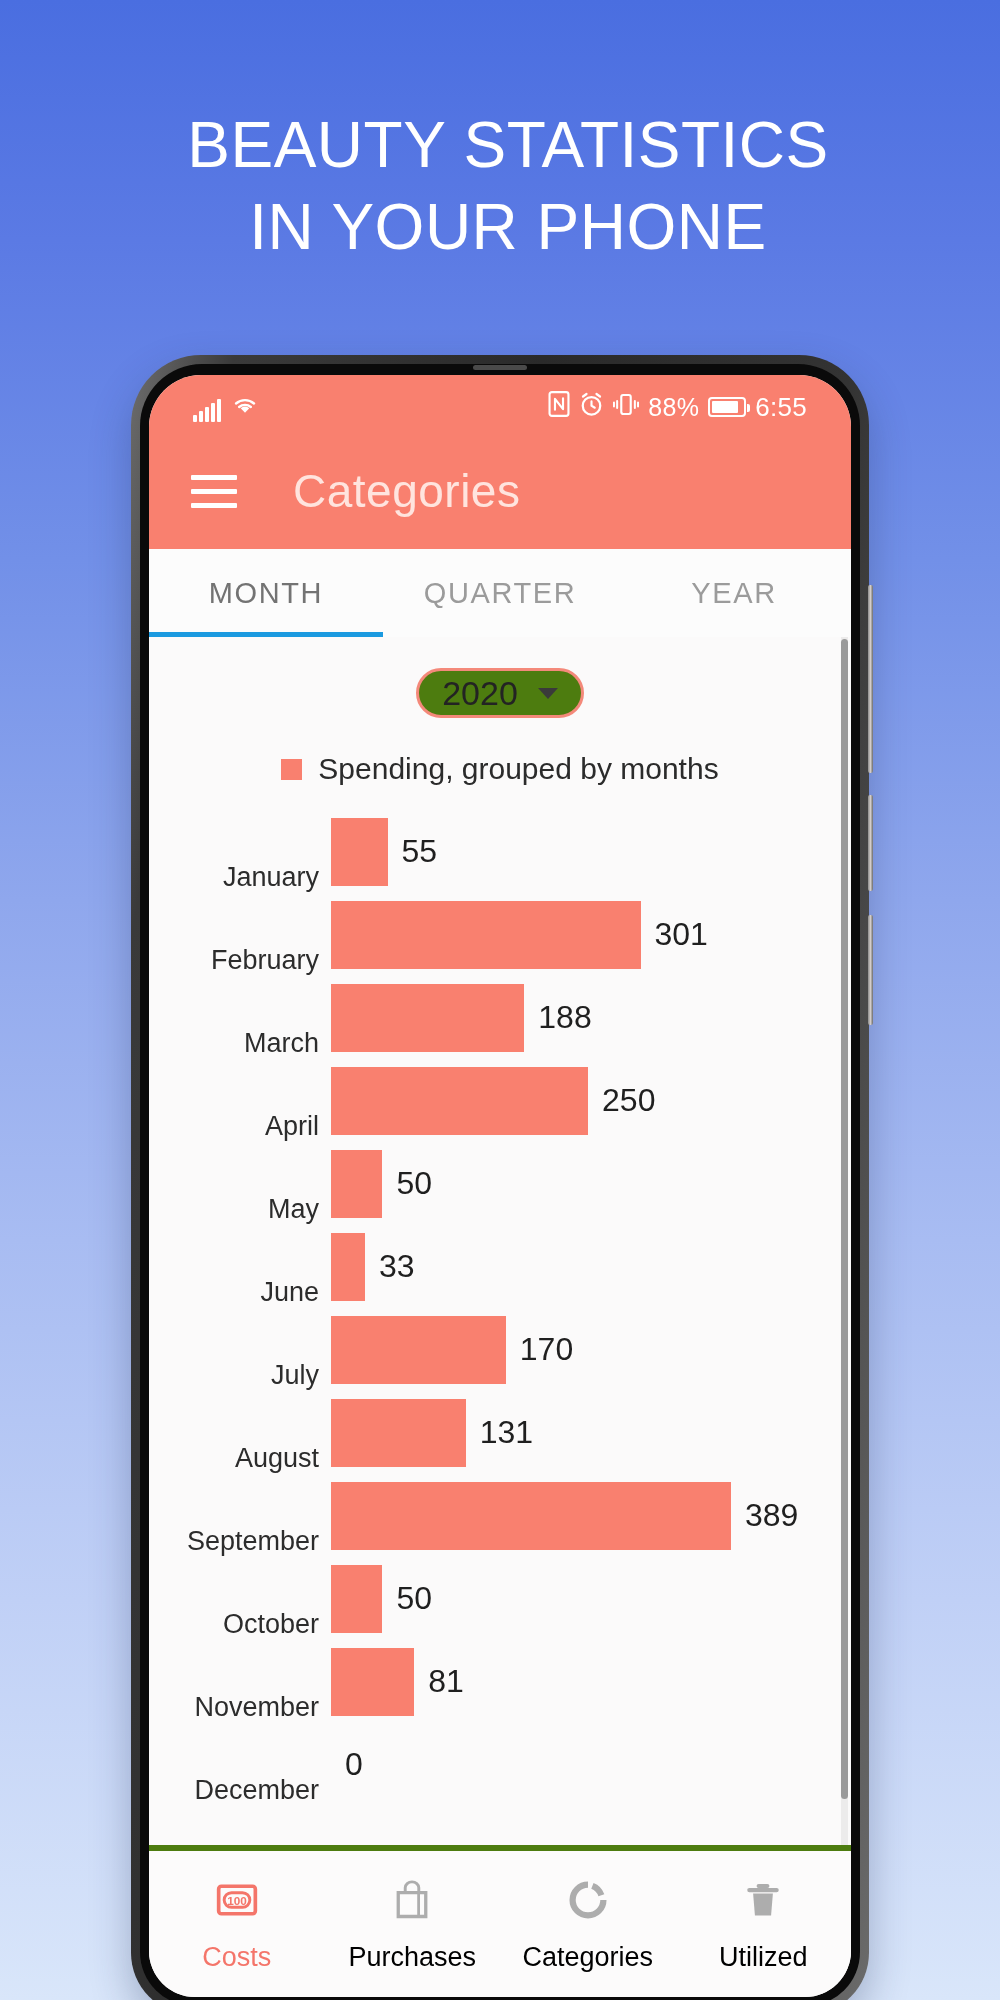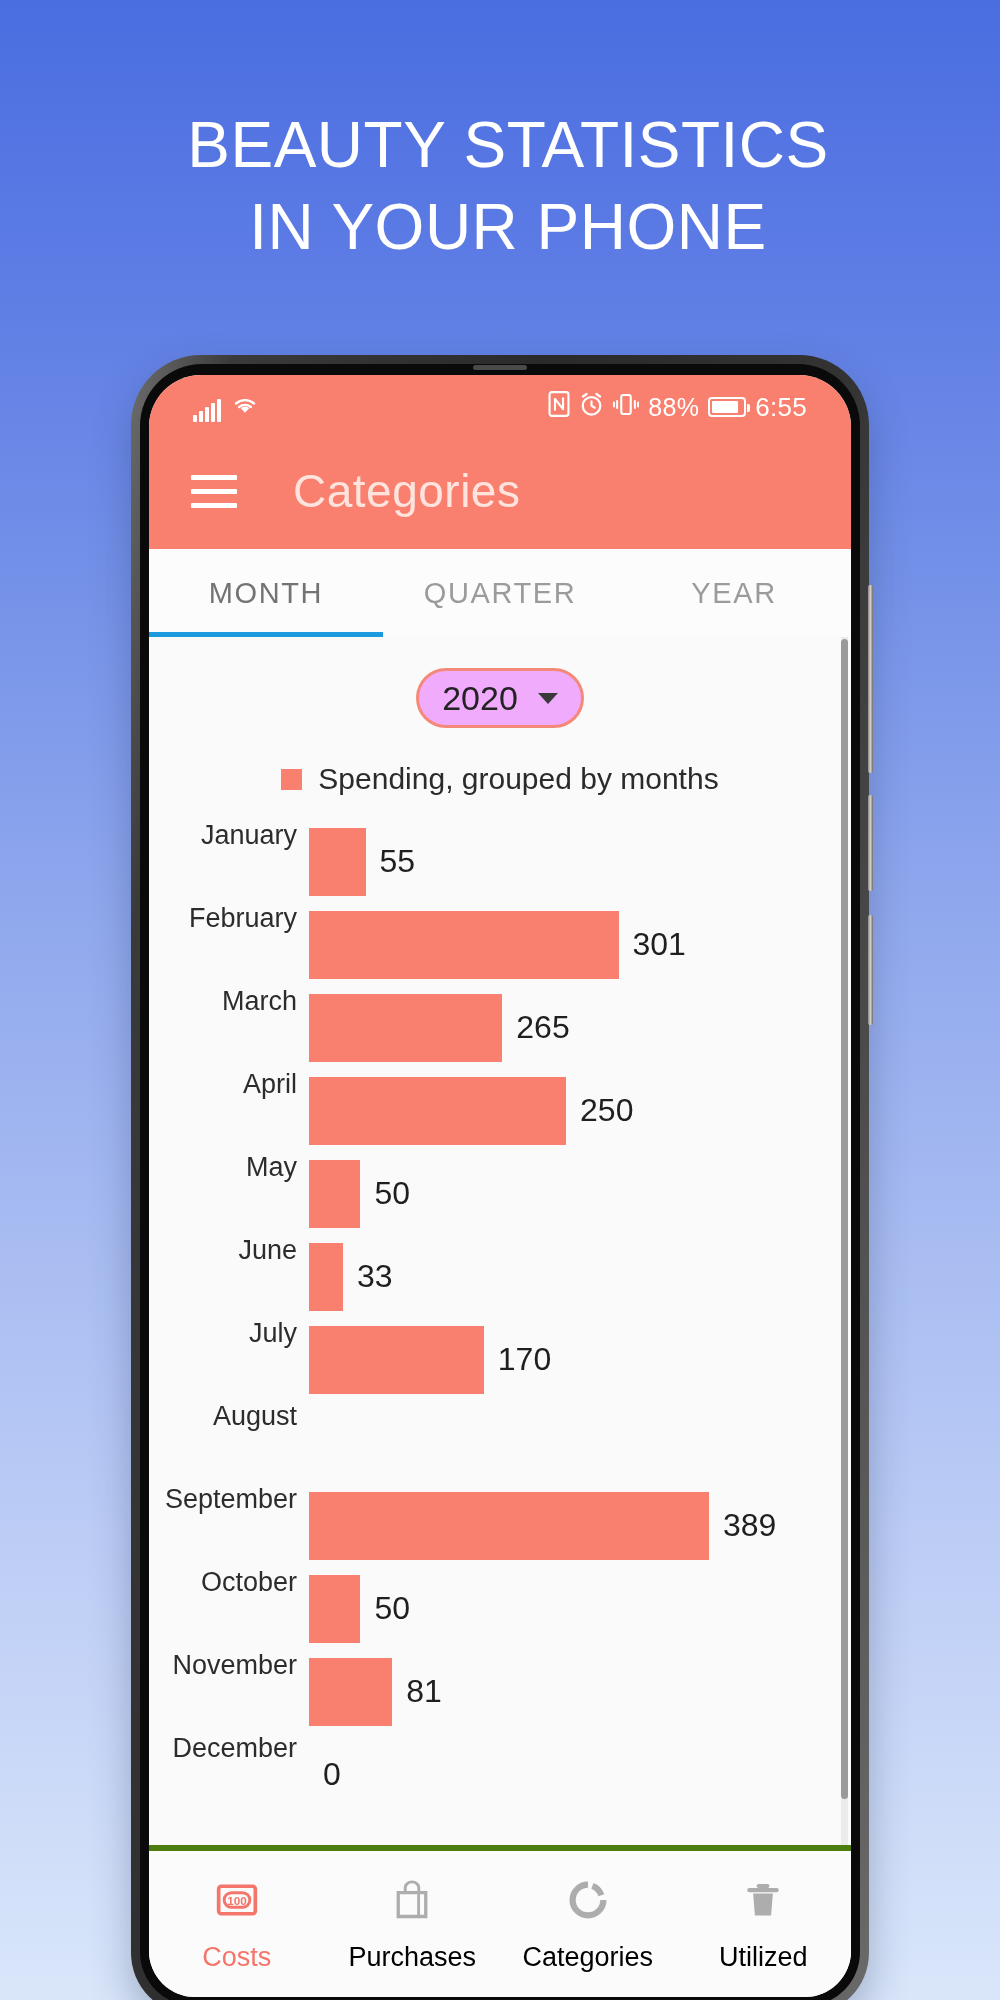--- a/index.html
+++ b/index.html
@@ -114,38 +114,38 @@
   .tab.active::after {
     content:''; position:absolute; left:0; right:0; bottom:0;
     height: 5px; background: #1b9ae0;
   }
 
   
   .content {
     flex: 1; background: #fbfafa; position: relative; overflow: hidden;
   }
   .year-pill {
-    margin: 31px auto 0 auto; width: 168px; height: 60px;
+    margin: 31px auto 0 auto; width: 168px; height: 50px;
     border: 3px solid #F4897A; border-radius: 32px;
     display: flex; align-items: center; justify-content: center; gap: 20px;
-    background: #f0abfc; cursor: pointer;
+    background: #4d7c0f; cursor: pointer;
   }
   .year-pill .yr { font-size: 34px; color: #232323; }
   .caret {
     width: 0; height: 0; border-left: 10px solid transparent;
     border-right: 10px solid transparent; border-top: 11px solid #3a3a3a;
   }
   .legend {
     margin-top: 34px; display: flex; align-items: center; justify-content: center; gap: 16px;
   }
   .legend .sw { width: 21px; height: 21px; background: #F9806F; }
   .legend .lb { font-size: 30px; color: #2b2b2b; }
 
   .chart { margin-top: 24px; padding: 0 0 0 0; }
-  .row { display: flex; align-items: flex-start; height: 83px; }
+  .row { display: flex; align-items: flex-end; height: 83px; padding-left: 22px; }
   .row .cat {
     width: 160px; text-align: right; padding-right: 12px;
     font-size: 27px; color: #2c2c2c; white-space: nowrap;
   }
   .row .barwrap { flex: 1; display: flex; align-items: center; height: 100%; }
   .row .bar { background: #F9806F; height: 68px; }
   .row .val { margin-left: 14px; font-size: 32px; color: #1f1f1f; white-space: nowrap; }
 
   
   .scrollbar {
@@ -278,21 +278,21 @@
               <div class="cat">February</div>
               <div class="barwrap">
                 <div class="bar" style="width: 309.512px;"></div>
                 <div class="val">301</div>
               </div>
             </div>
             <div class="row">
               <div class="cat">March</div>
               <div class="barwrap">
                 <div class="bar" style="width: 193.316px;"></div>
-                <div class="val">265</div>
+                <div class="val">188</div>
               </div>
             </div>
             <div class="row">
               <div class="cat">April</div>
               <div class="barwrap">
                 <div class="bar" style="width: 257.069px;"></div>
                 <div class="val">250</div>
               </div>
             </div>
             <div class="row">
@@ -311,20 +311,24 @@
             </div>
             <div class="row">
               <div class="cat">July</div>
               <div class="barwrap">
                 <div class="bar" style="width: 174.807px;"></div>
                 <div class="val">170</div>
               </div>
             </div>
             <div class="row">
               <div class="cat">August</div>
+              <div class="barwrap">
+                <div class="bar" style="width: 134.704px;"></div>
+                <div class="val">131</div>
+              </div>
             </div>
             <div class="row">
               <div class="cat">September</div>
               <div class="barwrap">
                 <div class="bar" style="width: 400px;"></div>
                 <div class="val">389</div>
               </div>
             </div>
             <div class="row">
               <div class="cat">October</div>

